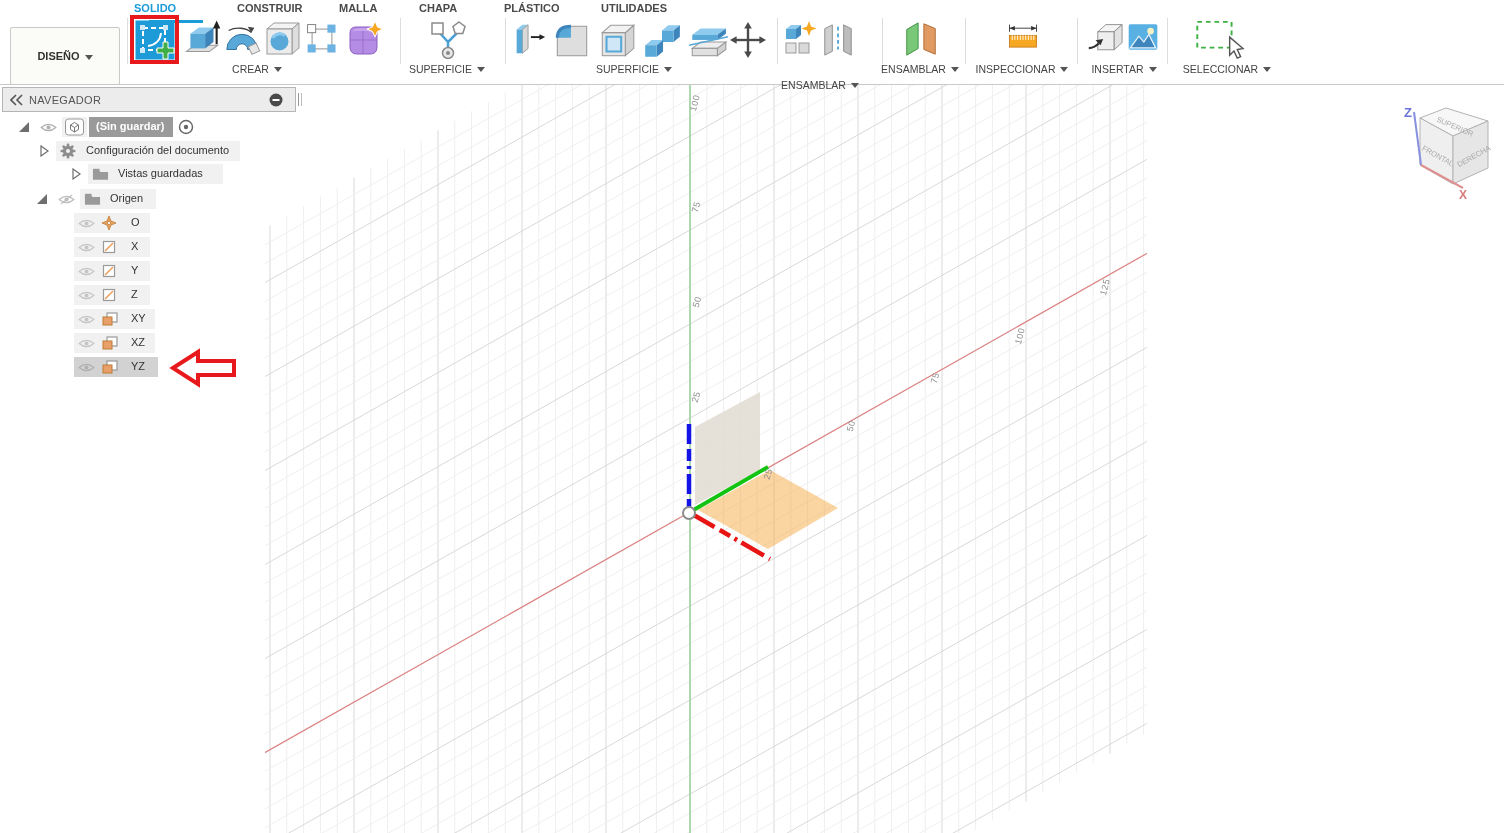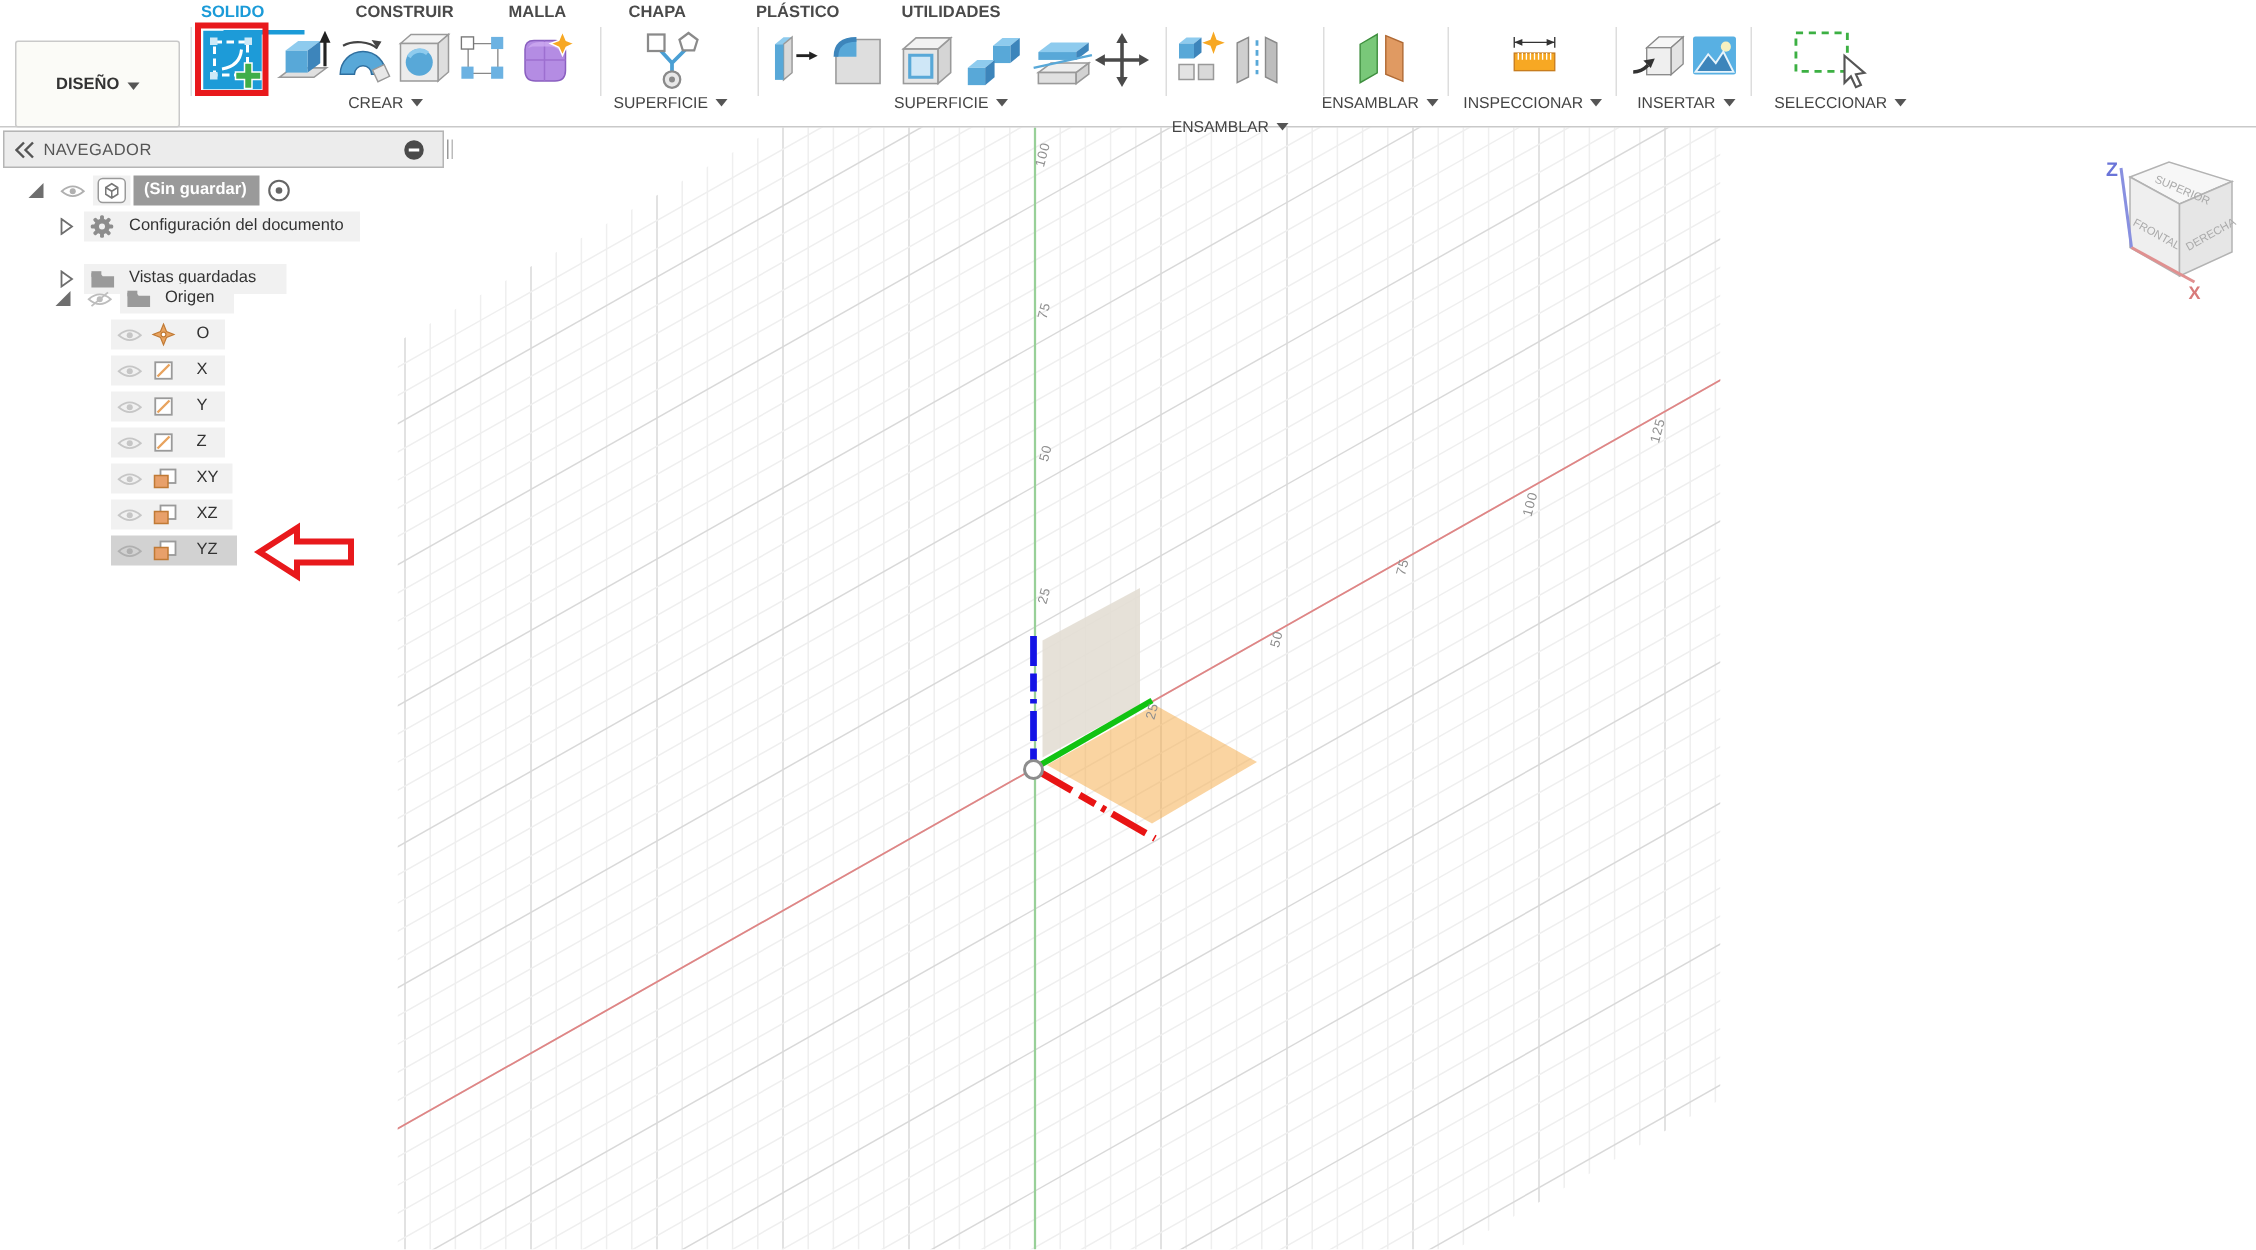--- a/index.html
+++ b/index.html
@@ -468,21 +468,21 @@
             <rect x="6.7" y="0.5" width="2.6" height="15" rx="1" transform="rotate(45 8 8)"></rect>
             <rect x="6.7" y="0.5" width="2.6" height="15" rx="1" transform="rotate(90 8 8)"></rect>
             <rect x="6.7" y="0.5" width="2.6" height="15" rx="1" transform="rotate(135 8 8)"></rect>
             <circle cx="8" cy="8" r="5.2"></circle>
           </g>
         <circle cx="8" cy="8" r="2" fill="#f1f1f1"></circle>
       </svg>
       <span class="rlabel" style="left:86px;">Configuración del documento</span>
     </div>
 
-    <div class="nrow" style="top:91px;">
+    <div class="nrow" style="top:79px;margin-left:32px;">
       <svg class="tri" style="left:38px;" viewBox="0 0 12 12">
           <path d="M3 1 L10 6 L3 11 Z" fill="#fff" stroke="#6e6e6e" stroke-width="1.2"></path>
         </svg>
       <div class="pill" style="left:56px;width:135px;"></div>
       <svg class="nicon" style="left:60px;top:3px;" width="17" height="14" viewBox="0 0 18 14">
         <rect x="1" y="1.5" width="7" height="4" fill="#9a9a9a"></rect>
           <path d="M1 3 L7 3 L9 5 L17 5 L17 13 L1 13 Z" fill="#9a9a9a"></path>
       </svg>
       <span class="rlabel" style="left:86px;">Vistas guardadas</span>
     </div>

